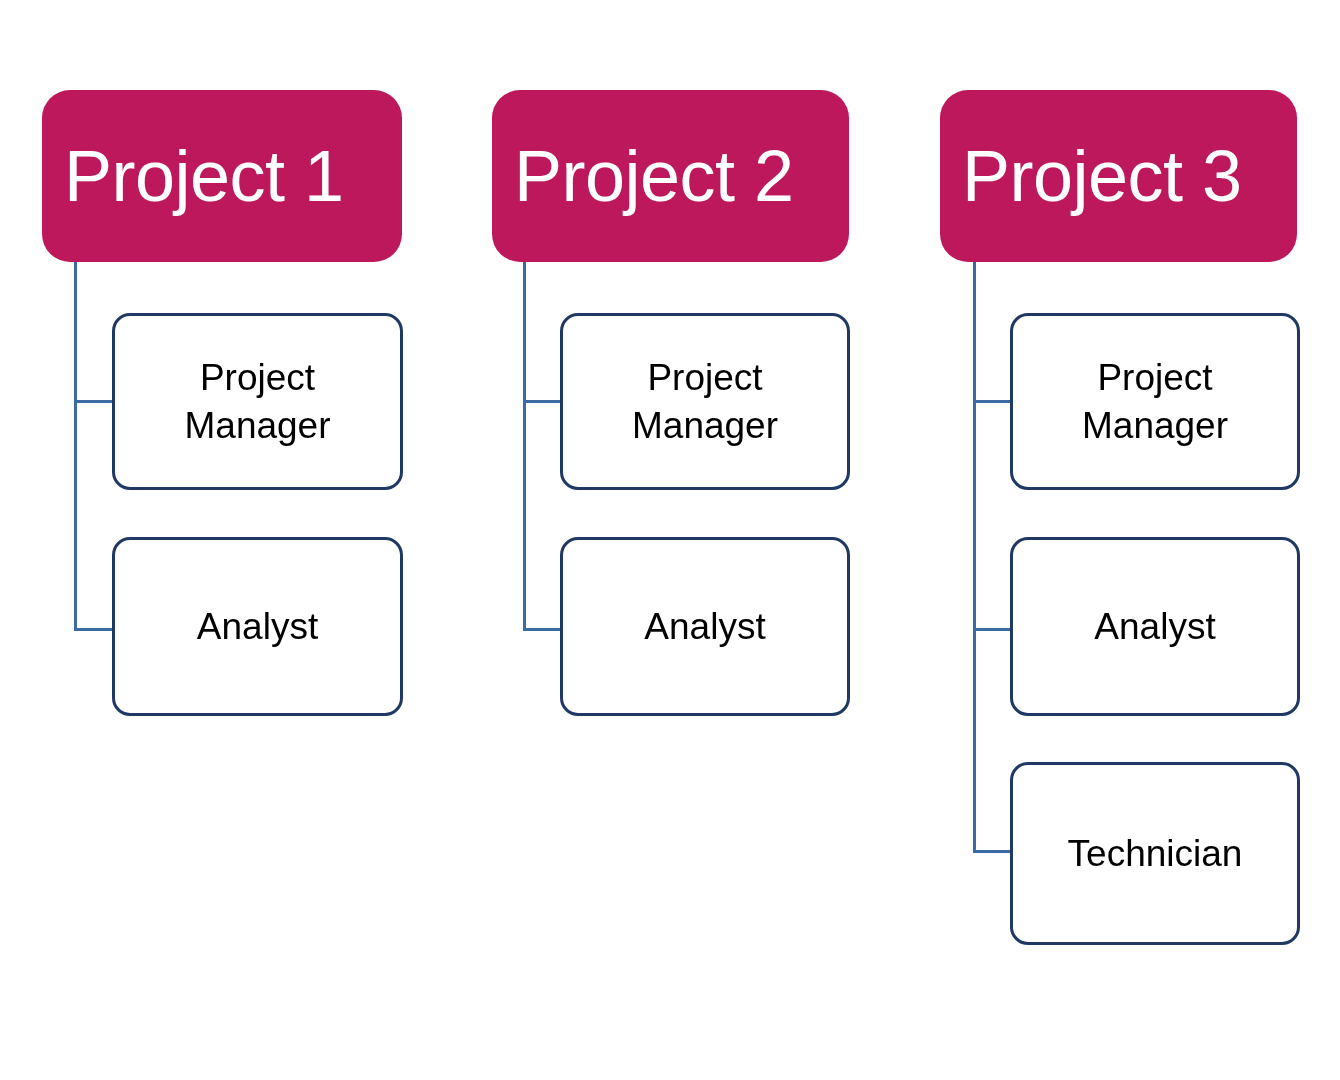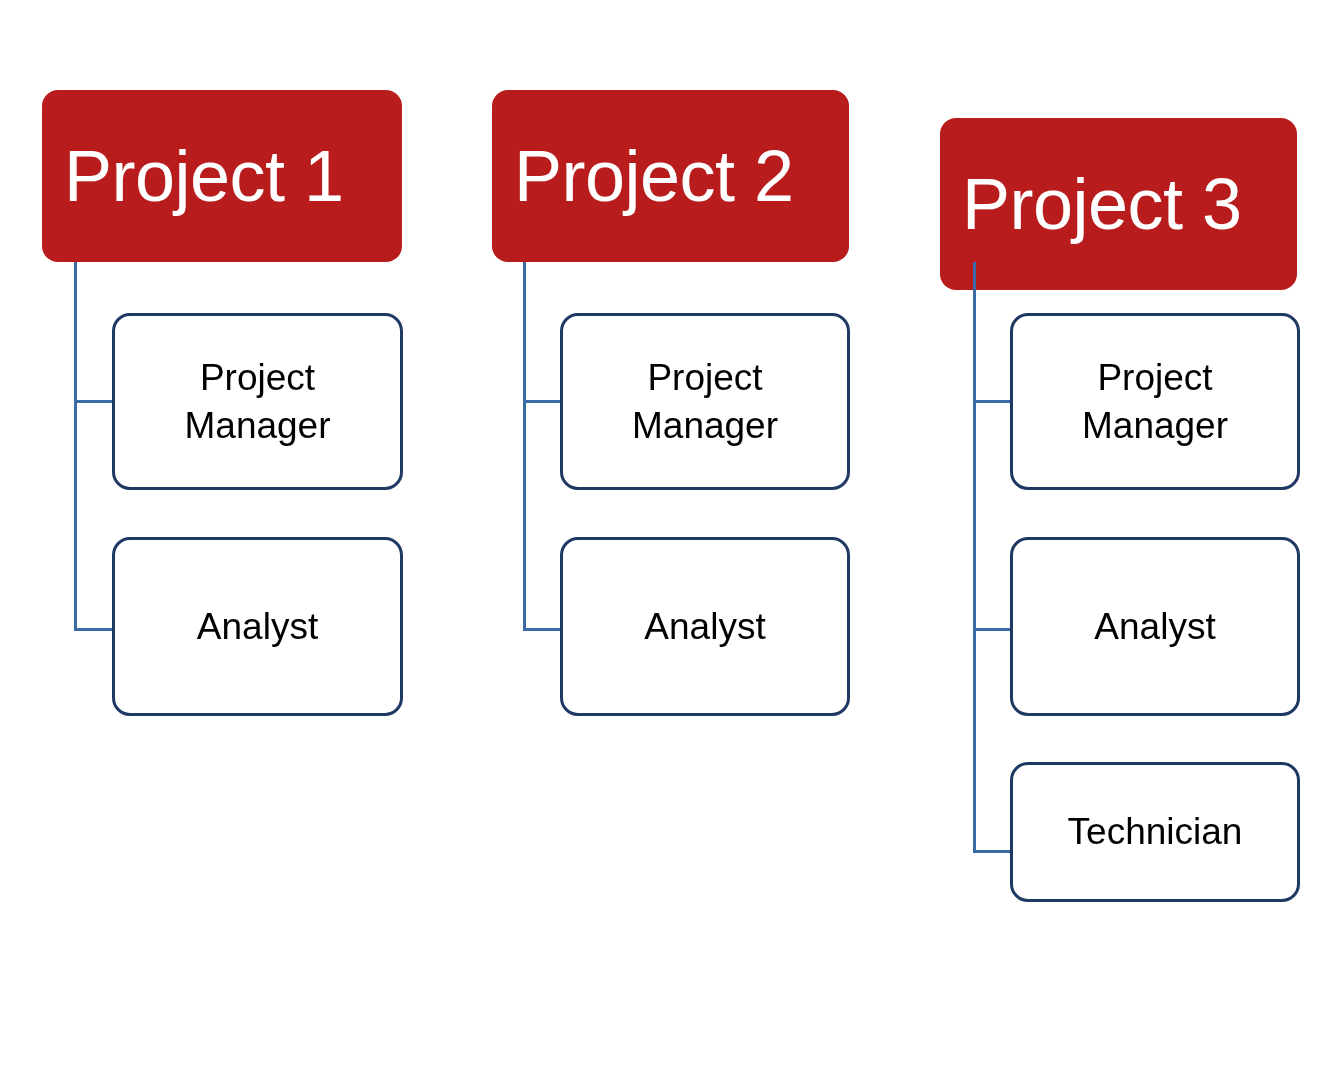--- a/index.html
+++ b/index.html
@@ -20,22 +20,22 @@
     background: #ffffff;
   }
   .column {
     position: absolute;
     top: 0;
     height: 1080px;
   }
   
   .project-box {
     position: absolute;
-    background: #b91c1c;
-    border-radius: 16px;
+    background: #be185d;
+    border-radius: 28px;
     display: flex;
     align-items: center;
     justify-content: flex-start;
     box-sizing: border-box;
   }
   .project-box .project-label {
     color: #ffffff;
     font-size: 72px;
     line-height: 1;
     font-weight: 400;
@@ -120,40 +120,40 @@
     </div>
 
     <div class="role-box" style="left:560px; top:537px; width:290px; height:179px;">
       <span class="role-label">Analyst</span>
     </div>
 
   </div>
 
   <div class="column">
 
-    <div class="project-box" style="left:940px; top:90px; width:357px; height:172px;margin-top:28px;">
+    <div class="project-box" style="left:940px; top:90px; width:357px; height:172px;">
       <span class="project-label">Project 3</span>
     </div>
 
     <div class="spine" style="left:973px; top:262px; height:591px;"></div>
 
     <div class="stub" style="left:973px; top:400px; width:40px;"></div>
 
     <div class="stub" style="left:973px; top:628px; width:40px;"></div>
 
     <div class="stub" style="left:973px; top:850px; width:40px;"></div>
 
     <div class="role-box" style="left:1010px; top:313px; width:290px; height:177px;">
       <span class="role-label">Project
 Manager</span>
     </div>
 
     <div class="role-box" style="left:1010px; top:537px; width:290px; height:179px;">
       <span class="role-label">Analyst</span>
     </div>
 
-    <div class="role-box" style="left:1010px; top:762px; width:290px; height:140px;text-align:center;">
+    <div class="role-box" style="left:1010px; top:762px; width:290px; height:183px;text-align:center;">
       <span class="role-label">Technician</span>
     </div>
 
   </div>
 
 </div>
 
 </body></html>

